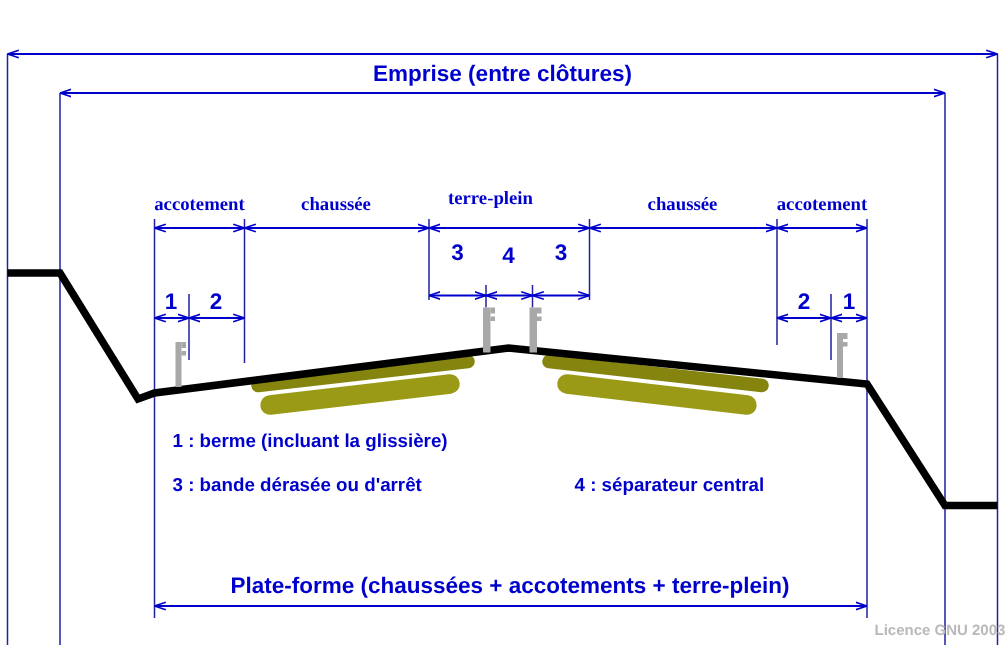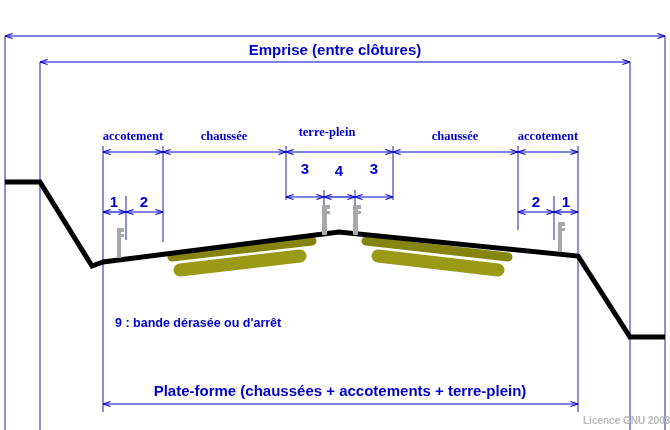--- a/index.html
+++ b/index.html
@@ -150,17 +150,19 @@
   <div class="lbl lbl-section" style="left:548px; top:130px;">accotement</div>
 
   <div class="lbl lbl-num" style="left:114px; top:194px;">1</div>
   <div class="lbl lbl-num" style="left:144px; top:194px;">2</div>
   <div class="lbl lbl-num" style="left:305px; top:161px;">3</div>
   <div class="lbl lbl-num" style="left:339px; top:163px;">4</div>
   <div class="lbl lbl-num" style="left:374px; top:161px;">3</div>
   <div class="lbl lbl-num" style="left:536px; top:194px;">2</div>
   <div class="lbl lbl-num" style="left:566px; top:194px;">1</div>
 
-  <div class="lbl lbl-legend" style="left:115px; top:317px;">9 : bande dérasée ou d'arrêt</div>
+  <div class="lbl lbl-legend" style="left:115px; top:288px;">1 : berme (incluant la glissière)</div>
+  <div class="lbl lbl-legend" style="left:115px; top:317px;">3 : bande dérasée ou d'arrêt</div>
+  <div class="lbl lbl-legend" style="left:383px; top:317px;">4 : séparateur central</div>
 
   <div class="lbl-credit" style="left:583px; top:415px;">Licence GNU 2003</div>
 
 </div>
 
 </body></html>

